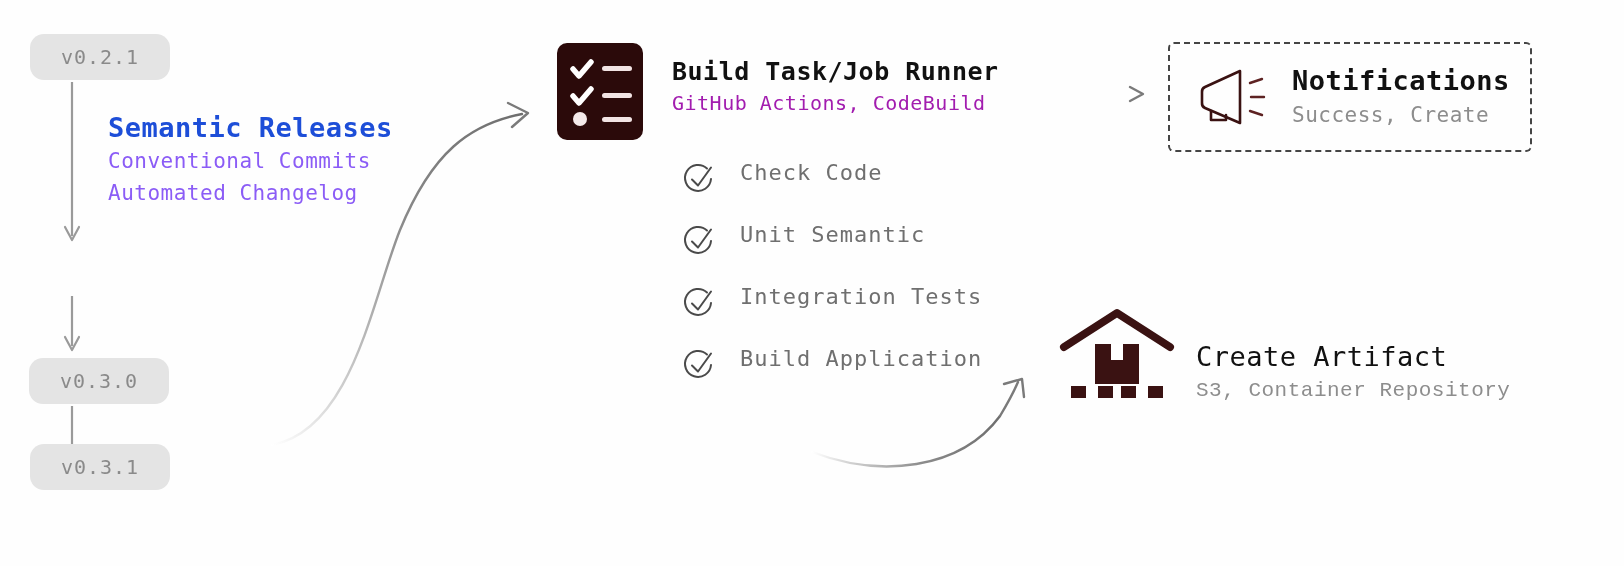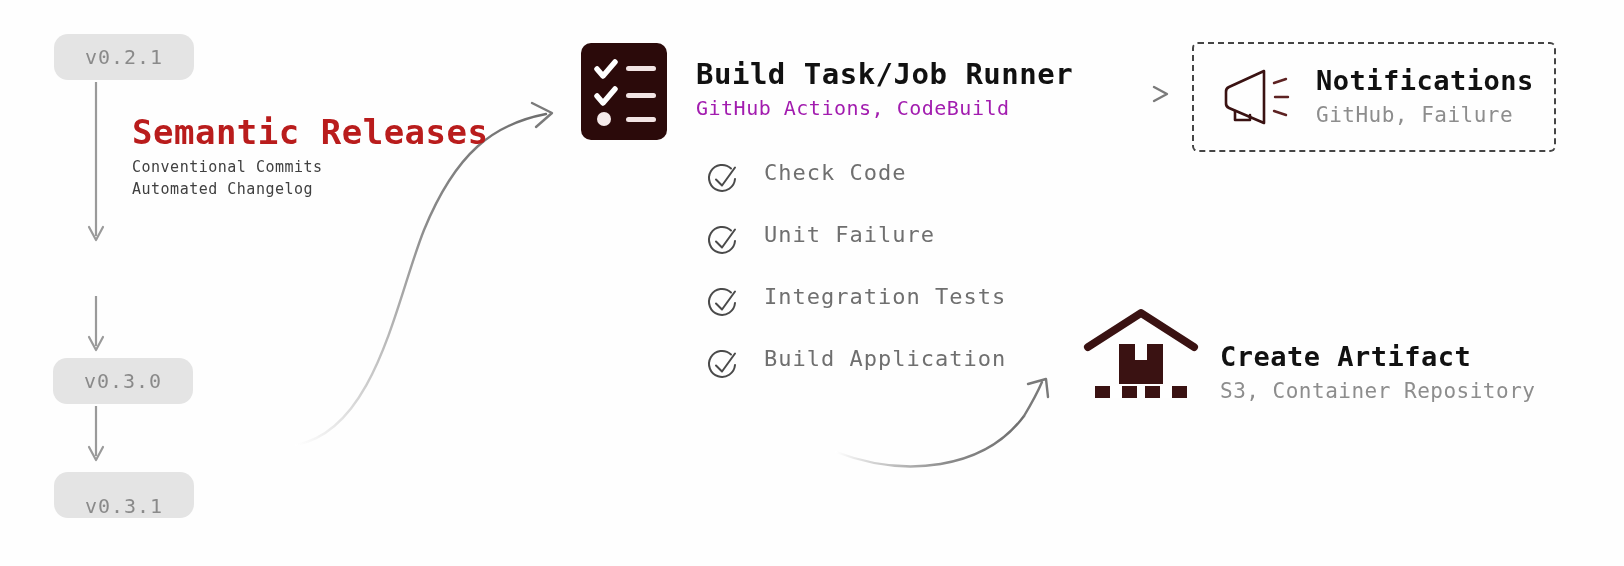--- a/index.html
+++ b/index.html
@@ -1,60 +1,60 @@
 <!DOCTYPE html>
 <html><head>
 <meta charset="utf-8">
 <style>
   html,body{margin:0;padding:0;background:#ffffff;}
   body{
     width:1624px;height:566px;position:relative;overflow:hidden;
     font-family:"DejaVu Sans Mono","Liberation Mono",monospace;
     background:#fefefe;
   }
-  .canvas{position:absolute;inset:0;margin-left:24px;}
+  .canvas{position:absolute;inset:0;}
   svg.arrows{position:absolute;left:0;top:0;width:1624px;height:566px;pointer-events:none;}
 
   
   .pill{
     position:absolute;
     width:140px;height:46px;
     background:#e4e4e4;
     border-radius:14px;
     display:flex;align-items:center;justify-content:center;
     color:#8a8a8a;
     font-size:20px;
     letter-spacing:1px;
     font-family:"DejaVu Sans Mono","Liberation Mono",monospace;
   }
   #pill0{left:30px;top:34px;}
   #pill1{left:30px;top:248px;}
   #pill2{left:29px;top:358px;justify-content:center;}
-  #pill3{left:30px;top:472px;align-items:flex-end;}
+  #pill3{left:30px;top:444px;}
 
   
   .sem-block{position:absolute;left:108px;top:110px;}
   .sem-title{
-    font-size:34px;color:#b91c1c;font-weight:700;letter-spacing:.5px;
+    font-size:27px;color:#1d4ed8;font-weight:700;letter-spacing:.5px;
     line-height:1.35;white-space:nowrap;text-align:center;
   }
   .sem-sub{
-    font-size:15px;color:#404040;letter-spacing:.5px;
+    font-size:21px;color:#8b5cf6;letter-spacing:.5px;
     line-height:1.5;white-space:nowrap;
   }
 
   
   .checklist-icon{
     position:absolute;left:557px;top:43px;
     width:86px;height:97px;border-radius:10px;
     background:#2b0a0a;
   }
   .build-head{position:absolute;left:672px;top:56px;}
   .head-title{
-    font-size:29px;color:#111;font-weight:700;letter-spacing:.5px;
+    font-size:25px;color:#111;font-weight:700;letter-spacing:.5px;
     white-space:nowrap;line-height:1.25;
   }
   .head-sub{
     font-size:20px;color:#a21caf;letter-spacing:.5px;
     white-space:nowrap;line-height:1.45;margin-top:2px;
   }
 
   
   .steps{position:absolute;left:680px;top:160px;}
   .step{
@@ -81,26 +81,26 @@
   }
   .notif-sub{
     font-size:21px;color:#8d8d8d;letter-spacing:.5px;
     white-space:nowrap;line-height:1.45;margin-top:2px;
   }
 
   
   .artifact-icon{position:absolute;left:1058px;top:306px;width:118px;height:92px;}
   .artifact-text{position:absolute;left:1196px;top:340px;}
   .art-title{
-    font-size:27px;color:#111;font-weight:700;letter-spacing:.5px;
+    font-size:27px;color:#111;font-weight:400;letter-spacing:.5px;
     white-space:nowrap;line-height:1.25;
   }
   .art-sub{
     font-size:21px;color:#8d8d8d;letter-spacing:.5px;
-    white-space:nowrap;line-height:1.45;margin-top:2px;
+    white-space:nowrap;line-height:1.45;margin-top:2px;font-family:Liberation Mono, monospace;
   }
 </style>
 </head>
 <body>
 
 <div class="canvas">
 
   <svg class="arrows" viewBox="0 0 1624 566" xmlns="http://www.w3.org/2000/svg">
     <defs>
       <linearGradient id="fadeS" x1="0" y1="1" x2="1" y2="0">
@@ -194,21 +194,21 @@
       </span>
       <span class="step-label">Check Code</span>
     </div>
     <div class="step">
       <span>
         <svg width="38" height="38" viewBox="0 0 38 38" xmlns="http://www.w3.org/2000/svg">
           <path d="M27,8.5 A13,13 0 1 0 31,19" stroke="#4a4a4a" stroke-width="2" fill="none" stroke-linecap="round"></path>
           <path d="M12,19.5 L18,25.5 L31,7.5" stroke="#4a4a4a" stroke-width="2" fill="none" stroke-linecap="round" stroke-linejoin="round"></path>
         </svg>
       </span>
-      <span class="step-label">Unit Failure</span>
+      <span class="step-label">Unit Semantic</span>
     </div>
     <div class="step">
       <span>
         <svg width="38" height="38" viewBox="0 0 38 38" xmlns="http://www.w3.org/2000/svg">
           <path d="M27,8.5 A13,13 0 1 0 31,19" stroke="#4a4a4a" stroke-width="2" fill="none" stroke-linecap="round"></path>
           <path d="M12,19.5 L18,25.5 L31,7.5" stroke="#4a4a4a" stroke-width="2" fill="none" stroke-linecap="round" stroke-linejoin="round"></path>
         </svg>
       </span>
       <span class="step-label">Integration Tests</span>
     </div>
@@ -228,21 +228,21 @@
       <svg width="84" height="64" viewBox="0 0 84 64" xmlns="http://www.w3.org/2000/svg">
         <path d="M46,6 L11,22 A5,5 0 0 0 8,27 L8,38 A5,5 0 0 0 11,43 L46,58 Z" stroke="#3a1212" stroke-width="2.6" fill="none" stroke-linejoin="round"></path>
         <path d="M17,46 L17,55 L32,55 L32,50" stroke="#3a1212" stroke-width="2.6" fill="none" stroke-linejoin="round" stroke-linecap="round"></path>
         <path d="M56,18 L68,14" stroke="#5d2222" stroke-width="2.4" stroke-linecap="round"></path>
         <path d="M57,32 L70,32" stroke="#5d2222" stroke-width="2.4" stroke-linecap="round"></path>
         <path d="M56,46 L68,50" stroke="#5d2222" stroke-width="2.4" stroke-linecap="round"></path>
       </svg>
     </span>
     <span class="notif-text">
       <span class="notif-title" style="display:block">Notifications</span>
-      <span class="notif-sub" style="display:block">GitHub, Failure</span>
+      <span class="notif-sub" style="display:block">Success, Create</span>
     </span>
   </div>
 
   <span class="artifact-icon">
     <svg width="118" height="92" viewBox="0 0 118 92" xmlns="http://www.w3.org/2000/svg">
       <path d="M6,41 L59,7 L112,41" stroke="#3a1212" stroke-width="8" fill="none" stroke-linecap="round" stroke-linejoin="round"></path>
       <path d="M37,38 L81,38 L81,78 L37,78 Z" fill="#3a1212"></path>
       <rect x="53" y="38" width="12" height="16" fill="#ffffff"></rect>
       <path d="M13,80 L55,80 L55,92 L13,92 Z" fill="#3a1212"></path>
       <rect x="28" y="80" width="12" height="14" fill="#ffffff"></rect>

